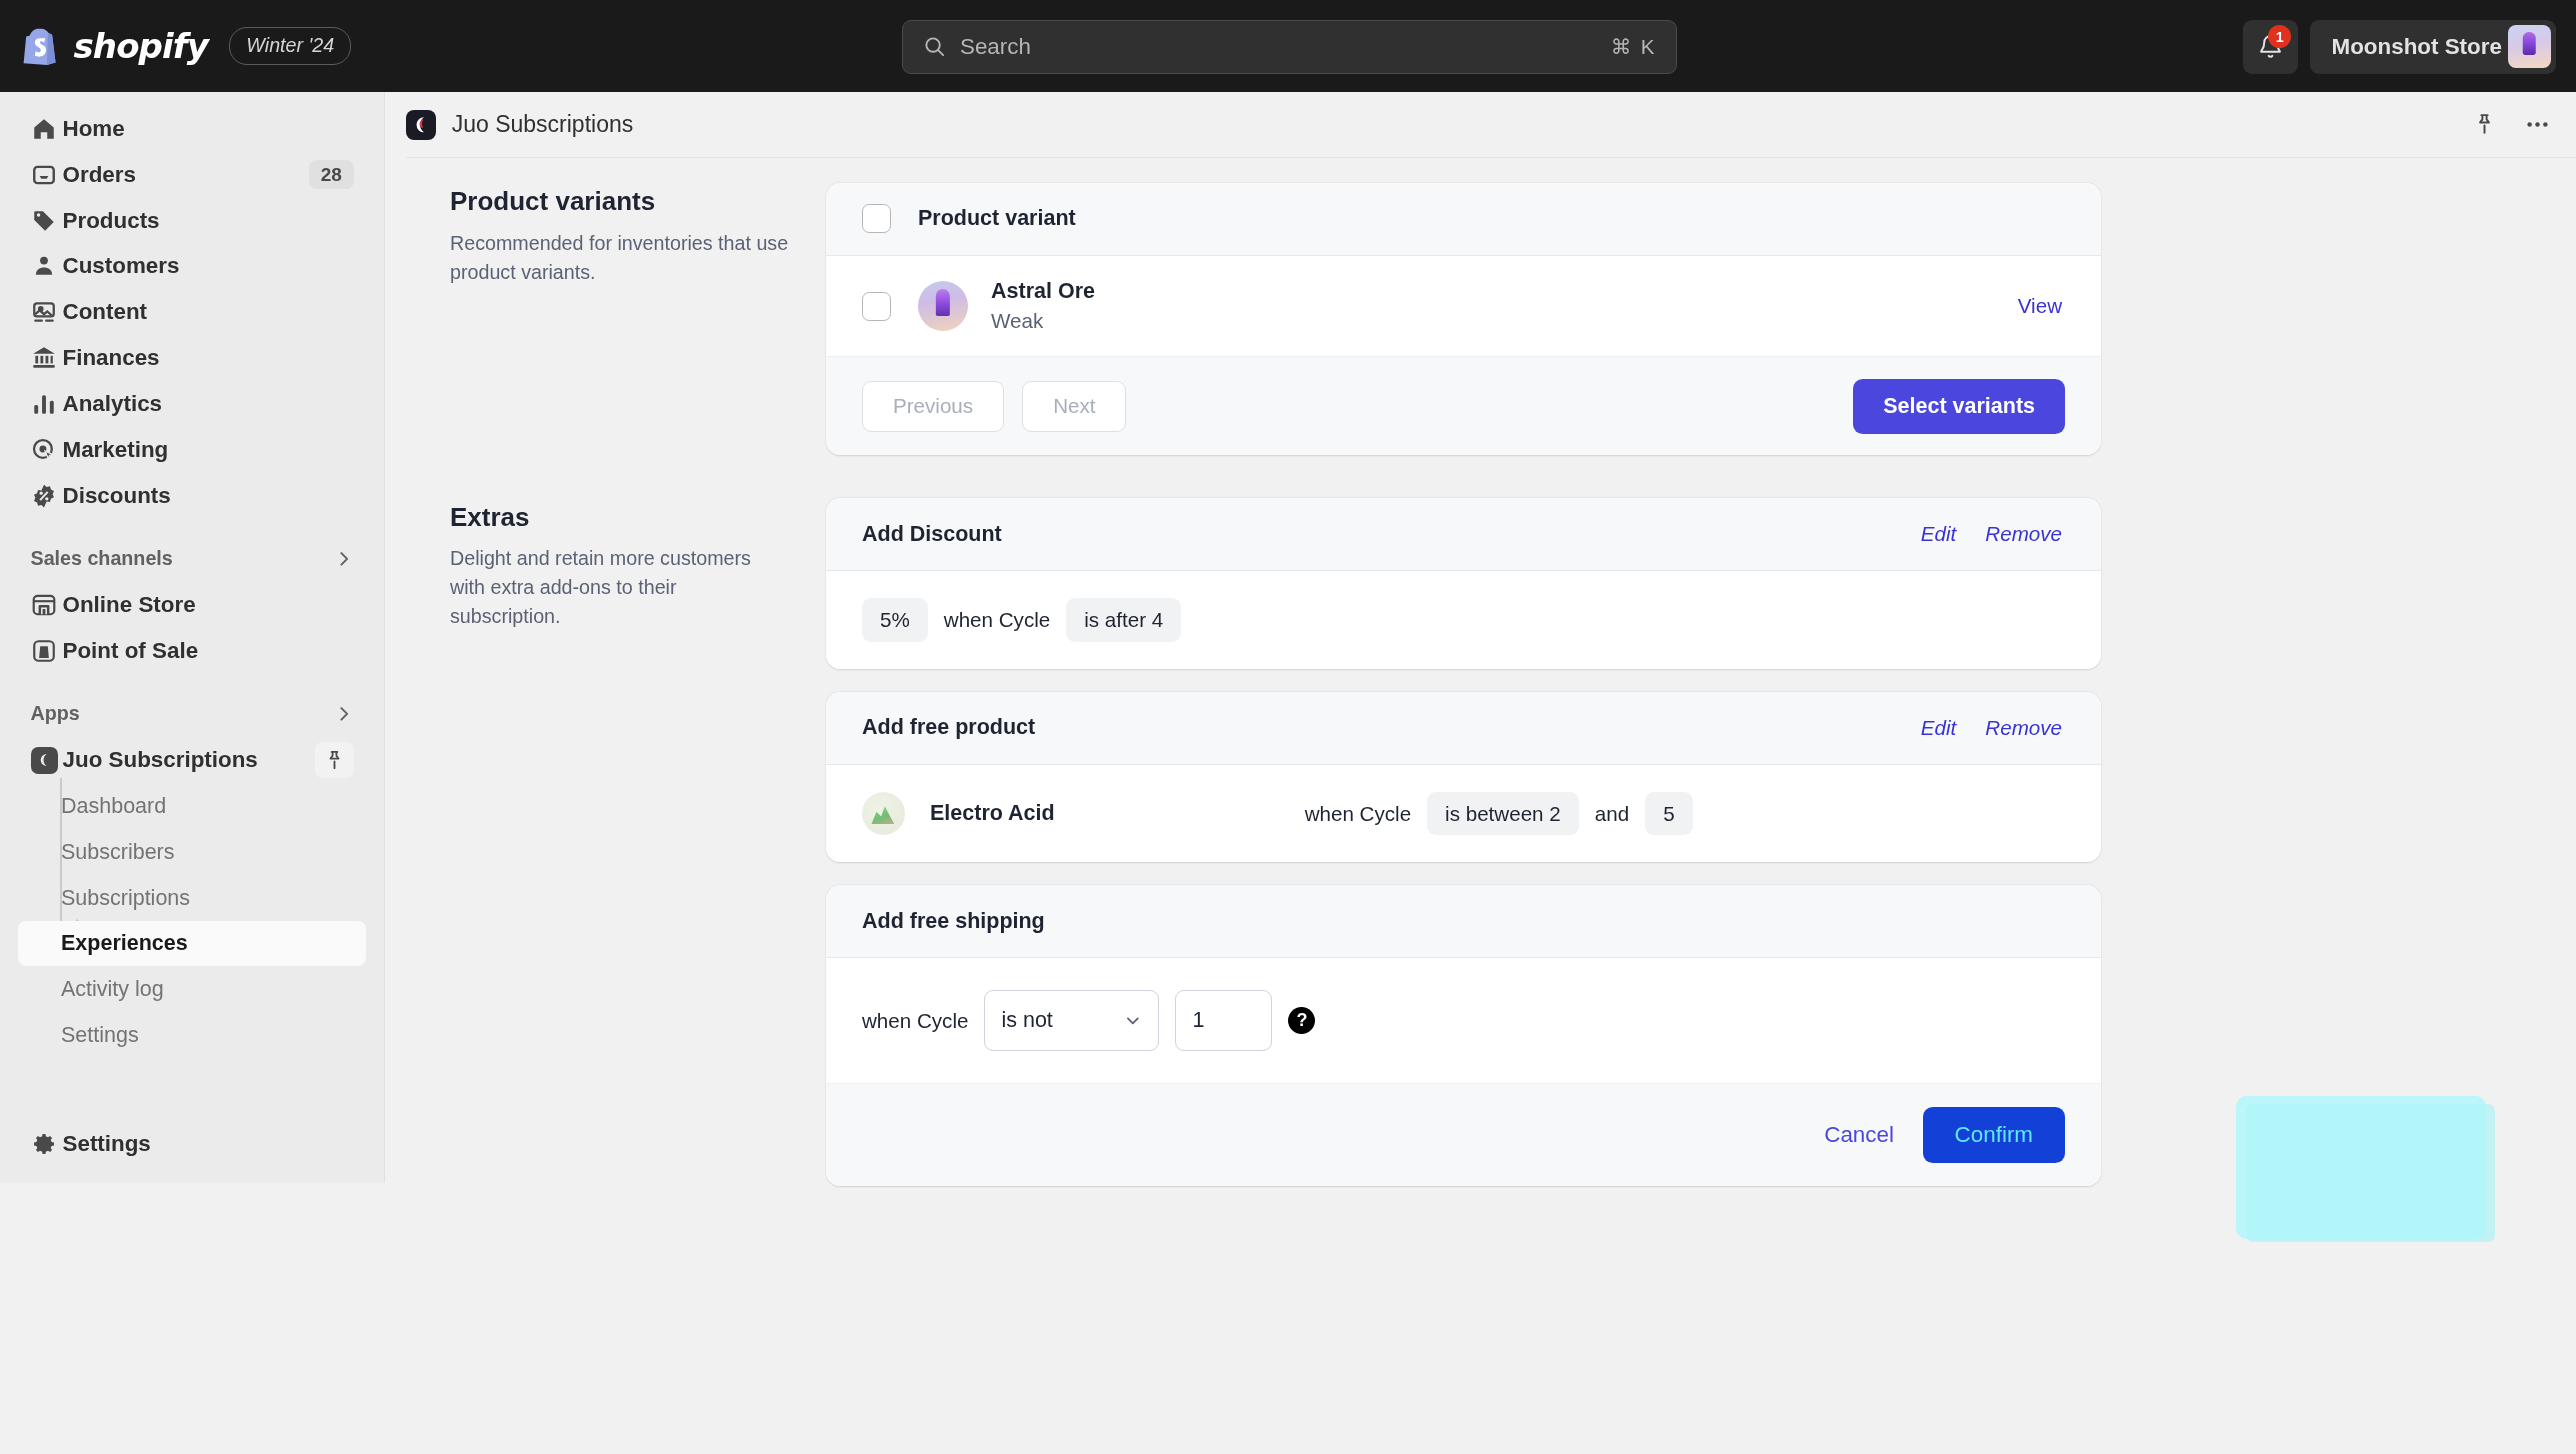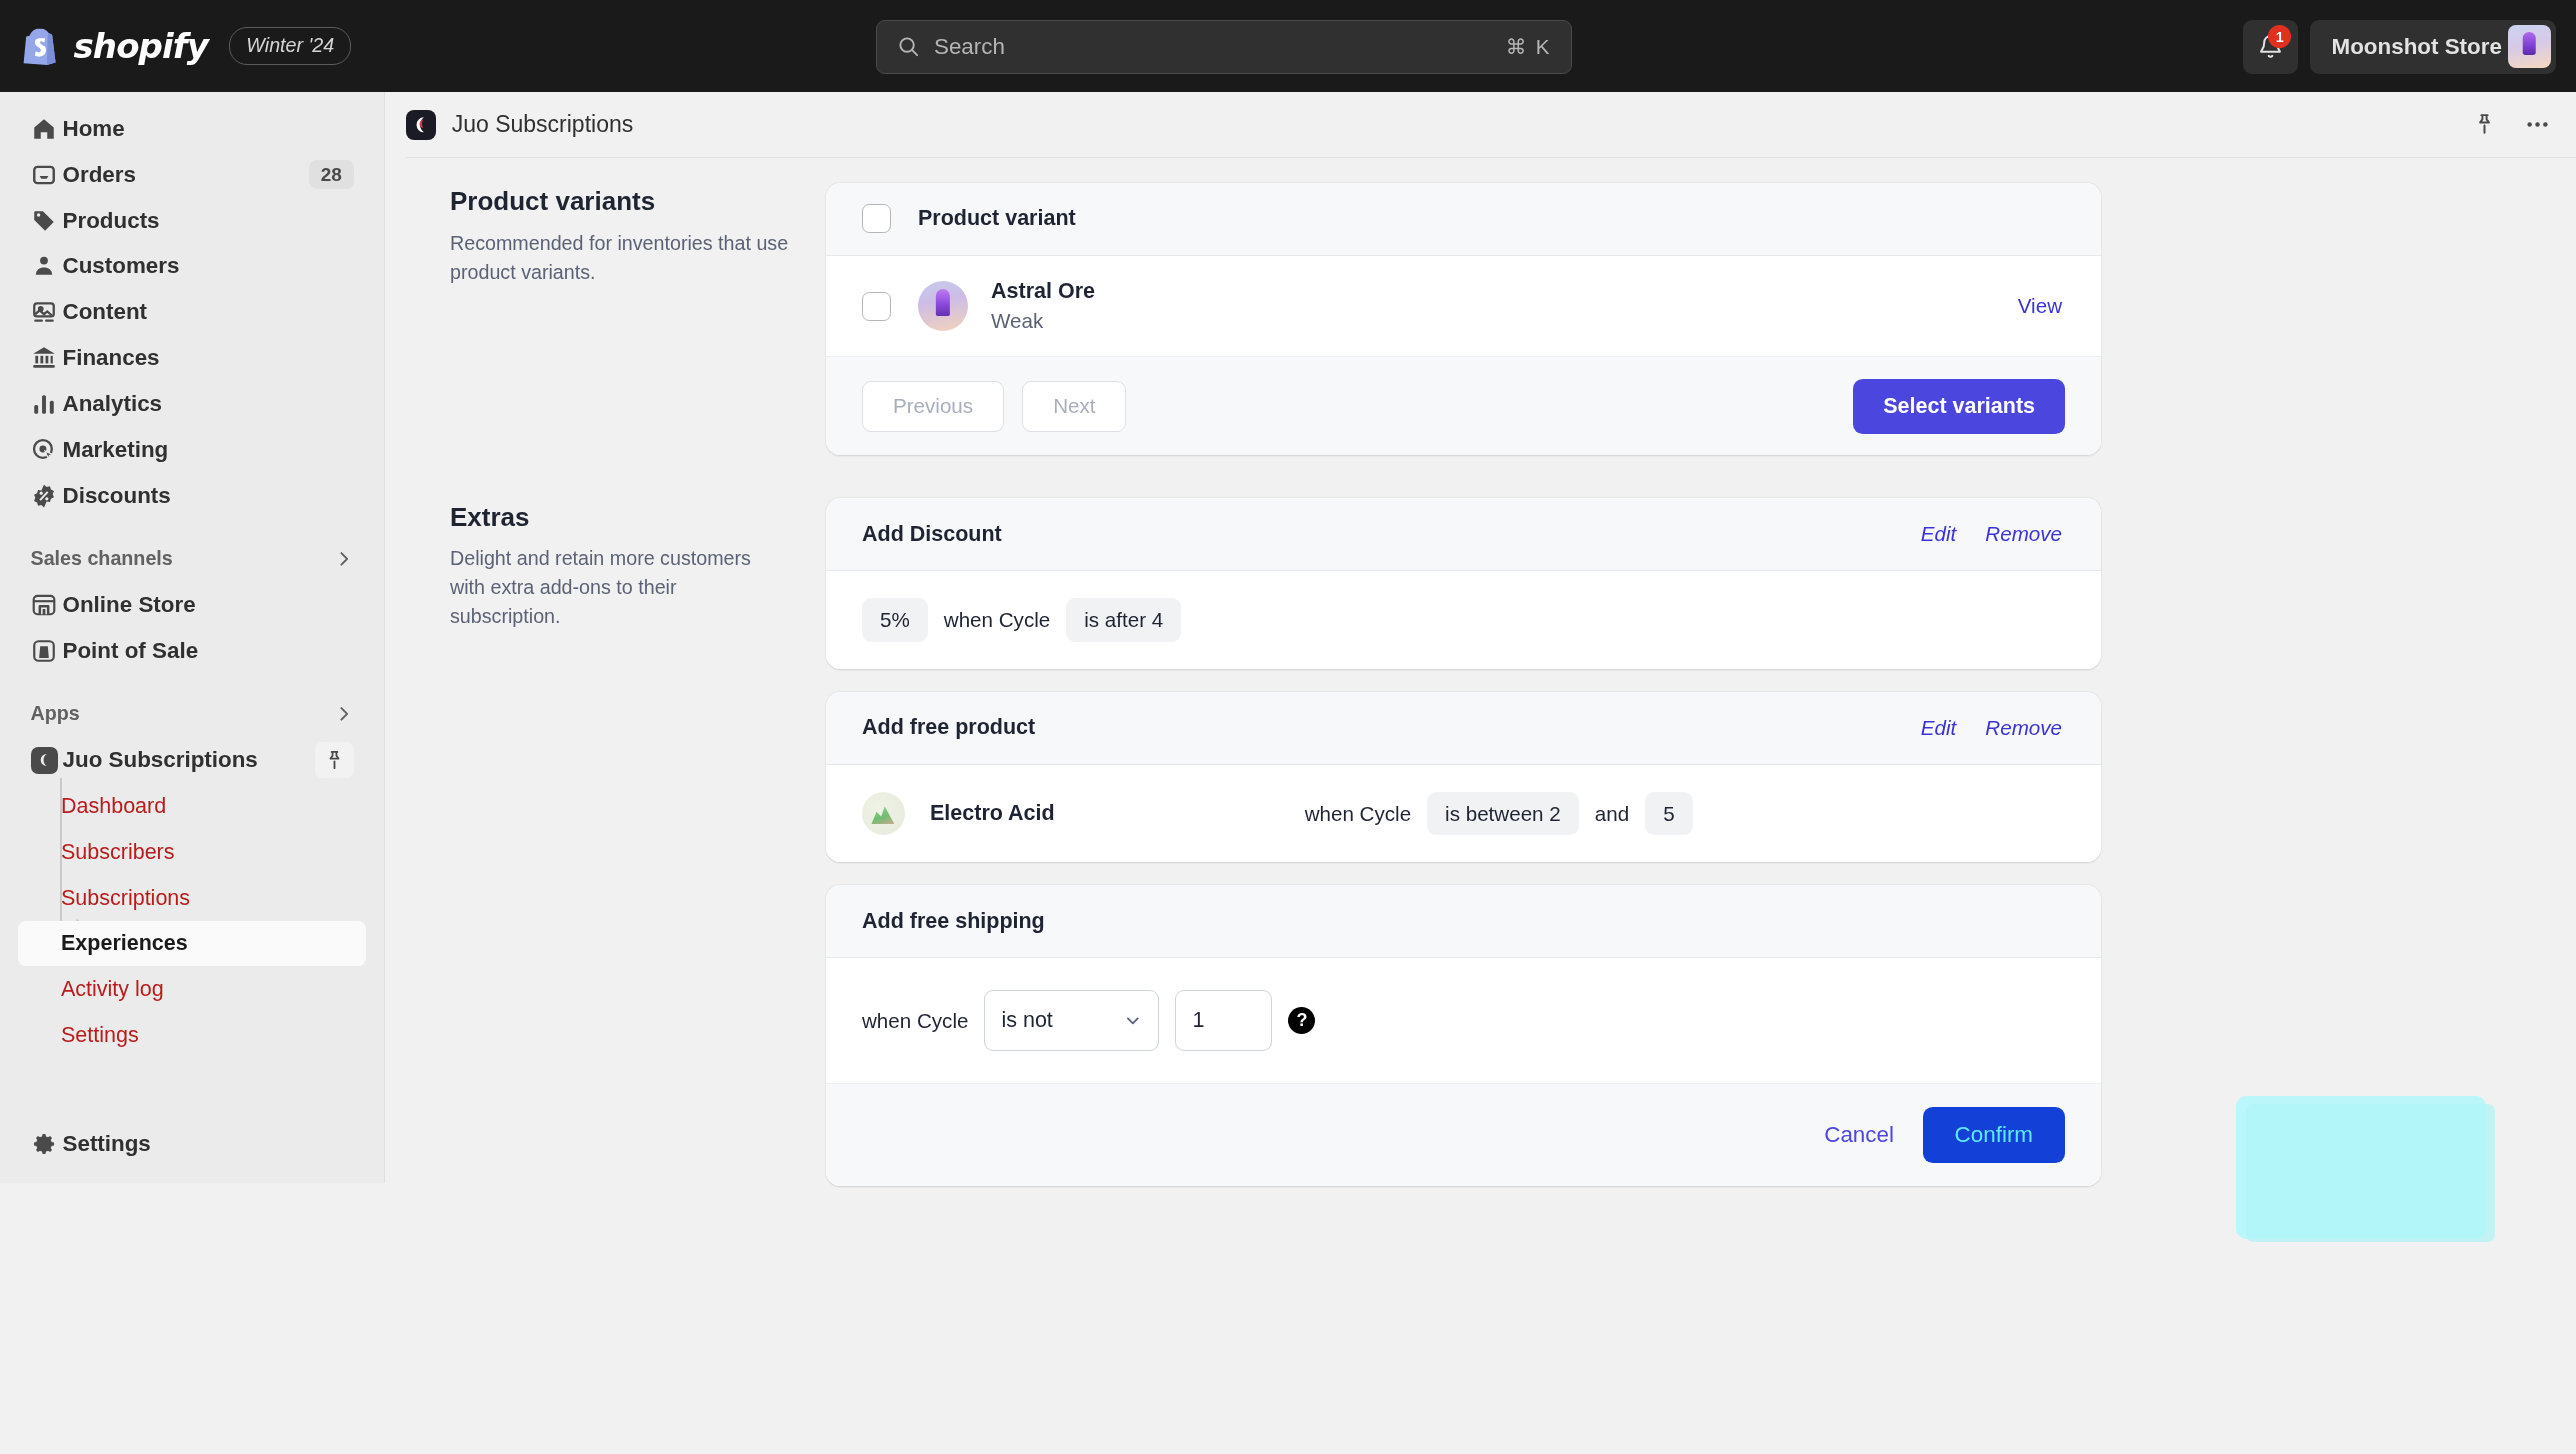--- a/index.html
+++ b/index.html
@@ -23,22 +23,22 @@
     color: #ffffff; font-size: 34px; font-weight: 700;
     font-style: italic; letter-spacing: -0.9px;
     font-family: "DejaVu Sans", sans-serif;
   }
   .season-pill {
     border: 1.3px solid #5C5C5C; border-radius: 18px;
     color: #D4D4D4; font-size: 19.7px; font-style: italic;
     padding: 6.3px 16px 7.2px; margin-left: 5.4px; white-space: nowrap;
   }
   .search-wrap {
-    position: absolute; left: 876px; top: 19.7px;
-    width: 696px; height: 54px;
+    position: absolute; left: 902px; top: 19.7px;
+    width: 775px; height: 54px;
   }
   .search-box {
     width: 100%; height: 100%;
     background: #303030; border: 0.9px solid #4A4A4A;
     border-radius: 9px;
     display: flex; align-items: center; padding: 0 19.7px;
     cursor: text;
   }
   .search-icon { width: 23px; height: 23px; flex: 0 0 23px; margin-right: 14.3px; }
   .search-placeholder { color: #B5B5B5; font-size: 22.4px; flex: 1; }
@@ -124,21 +124,21 @@
     margin-left: auto; width: 39px; height: 36px;
     display: flex; align-items: center; justify-content: center;
     border-radius: 7.2px; background: #F2F2F2; cursor: pointer;
   }
   .subnav { position: relative; padding-left: 0; }
   .sub-item {
     display: flex; align-items: center;
     height: 45px; padding-left: 43px; border-radius: 8px;
     cursor: pointer; margin-bottom: 0.9px; position: relative;
   }
-  .sub-label { font-size: 21.5px; color: #b91c1c; }
+  .sub-label { font-size: 21.5px; color: #737373; }
   .sub-item.active { background: #FAFAFA; }
   .sub-item.active .sub-label { color: #1A1A1A; font-weight: 700; }
   .tree-line {
     position: absolute; left: 42px; top: -5.4px;
     width: 1.8px; height: 141px; background: #C9C9C9;
   }
   .tree-arrow {
     position: absolute; left: 42px; top: 130px;
     width: 27px; height: 14.3px;
   }

